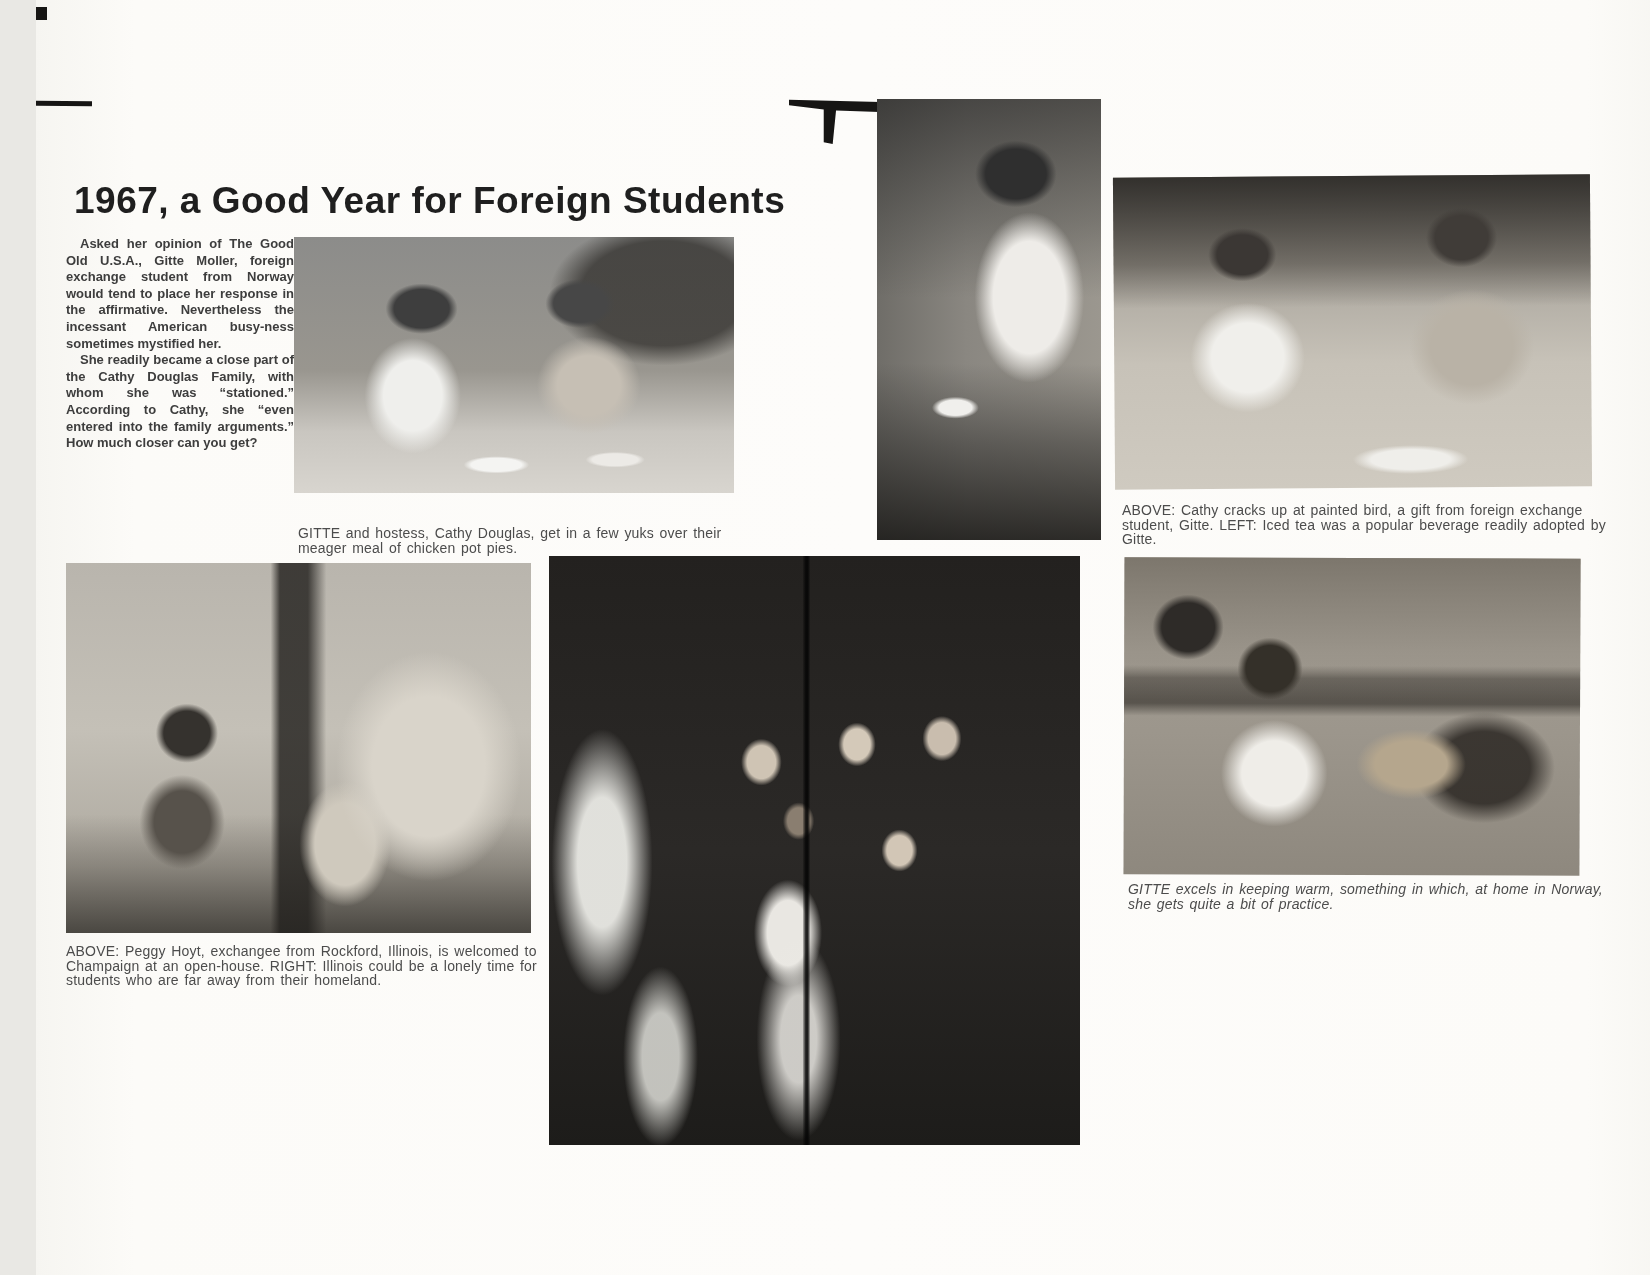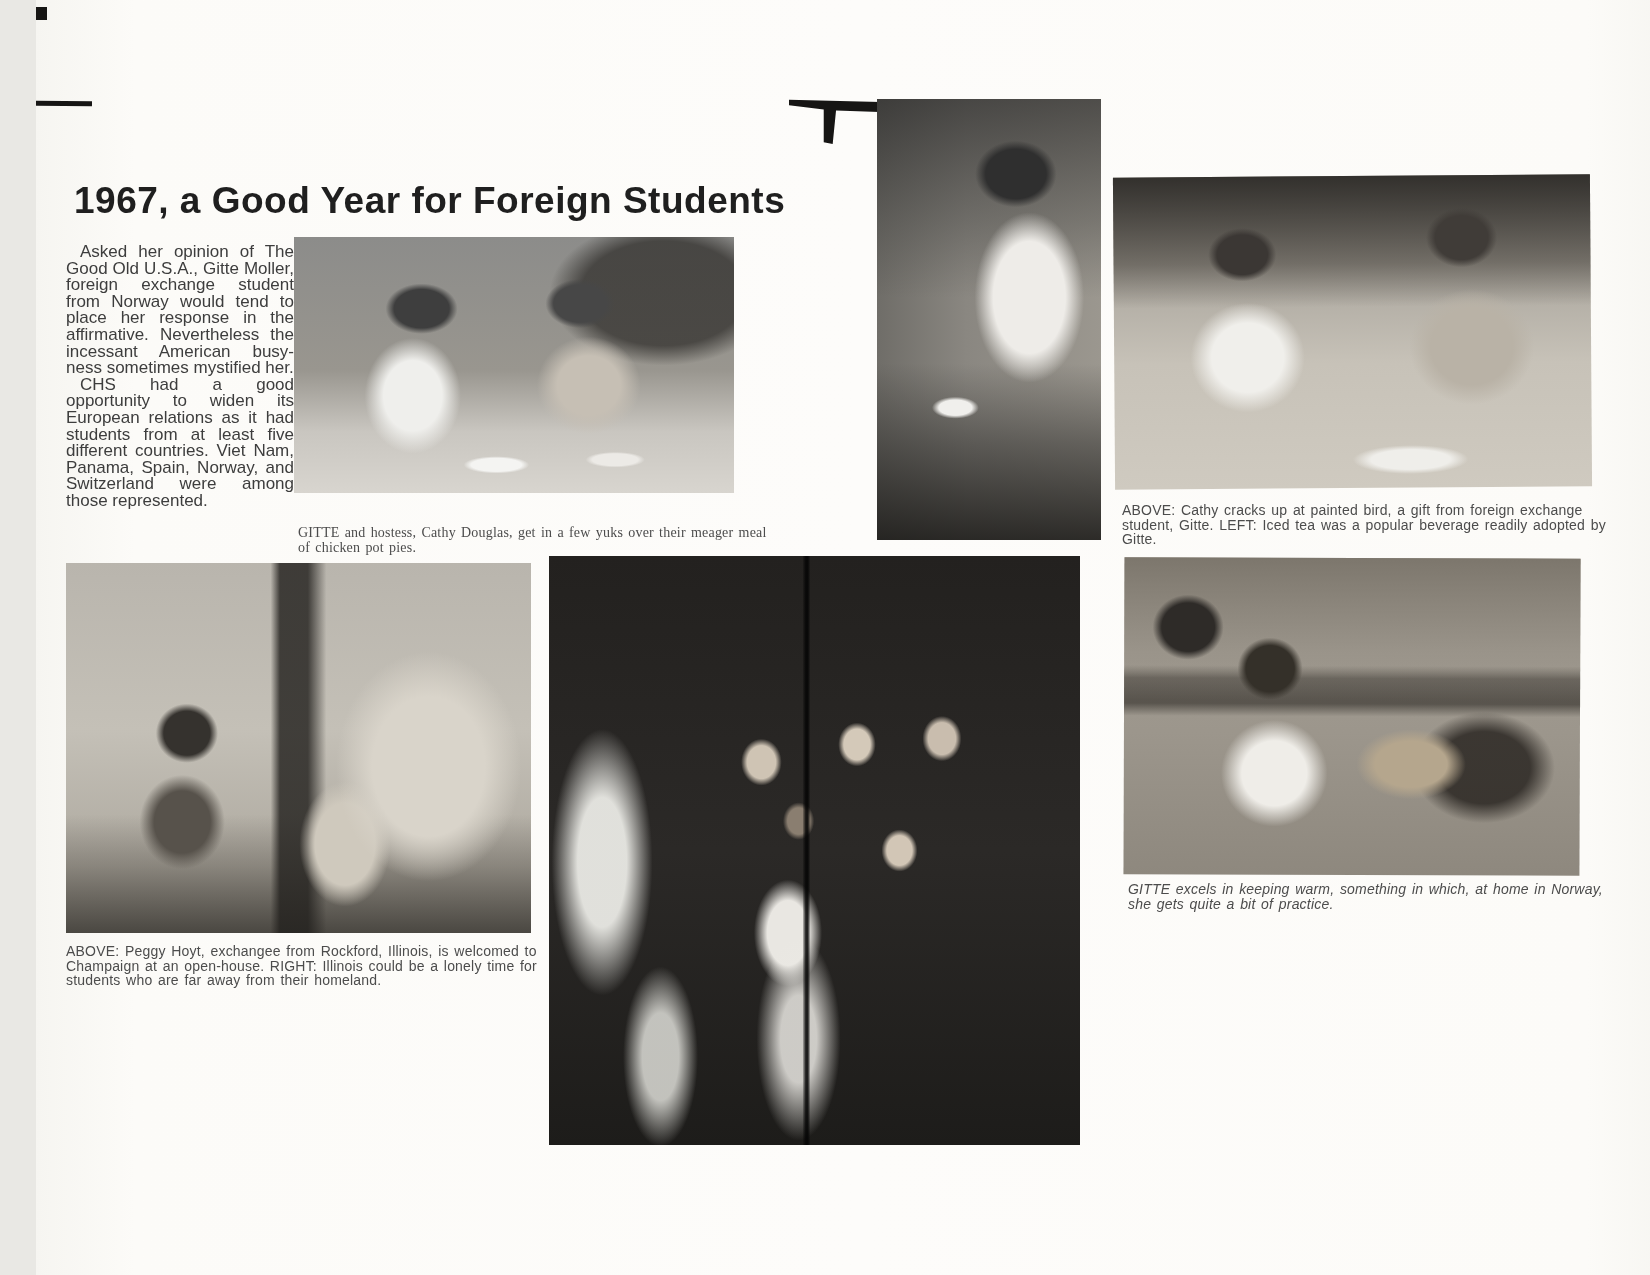--- a/index.html
+++ b/index.html
@@ -8,29 +8,29 @@
     background:linear-gradient(90deg,#f6f5f1 0%,#fcfbf8 6%,#fdfcfa 50%,#fcfbf8 94%,#f5f4f0 100%);
     font-family:"Liberation Sans", sans-serif;
     margin-left:36px;
   }
   
   .title{
     position:absolute;left:38px;top:180px;margin:0;
     font-size:37px;font-weight:600;letter-spacing:.5px;color:#1f1f1f;white-space:nowrap;
   }
   .article{
-    position:absolute;left:30px;top:244px;width:228px;
-    font-size:17px;line-height:16.6px;color:#3d3d3d;text-align:justify;
+    position:absolute;left:30px;top:236px;width:228px;
+    font-size:13px;line-height:16.6px;color:#3d3d3d;text-align:justify;font-weight:bold;
   }
   .article p{margin:0;text-indent:14px;}
   .caption{
     position:absolute;margin:0;font-size:14px;line-height:14.5px;color:#4c4c4c;
     letter-spacing:.2px;word-spacing:1.5px;text-align:left;
   }
-  .cap-lunch{left:262px;top:526px;width:475px;font-family:Liberation Serif, serif;}
+  .cap-lunch{left:262px;top:526px;width:475px;}
   .cap-couch{left:1086px;top:503px;width:492px;}
   .cap-openhouse{left:30px;top:944px;width:478px;}
   .cap-fireplace{left:1092px;top:882px;width:475px;font-style:italic;}
   
   .photo{position:absolute;background-color:#9a9a9a;}
   .photo-lunch{
     left:258px;top:237px;width:440px;height:256px;
     background:
       radial-gradient(ellipse 50px 35px at 29% 28%, #3e3e3e 55%, rgba(62,62,62,0) 72%),
       radial-gradient(ellipse 65px 78px at 27% 62%, #efefec 45%, rgba(239,239,236,0) 74%),
@@ -118,21 +118,21 @@
 <div class="page">
 
   <div class="artifact dash1"></div>
   <div class="artifact dash2"></div>
   <div class="artifact wedge"></div>
 
   <h1 class="title">1967, a Good Year for Foreign Students</h1>
 
   <div class="article">
     <p>Asked her opinion of The Good Old U.S.A., Gitte Moller, foreign exchange student from Norway would tend to place her response in the affirmative. Nevertheless the incessant American busy-ness sometimes mystified her.</p>
-    <p>CHS had a good opportunity to widen its European relations as it had students from at least five different countries. Viet Nam, Panama, Spain, Norway, and Switzerland were among those represented.</p>
+    <p>She readily became a close part of the Cathy Douglas Family, with whom she was “stationed.” According to Cathy, she “even entered into the family arguments.” How much closer can you get?</p>
   </div>
 
   <div class="photo photo-lunch" aria-label="Gitte and hostess Cathy Douglas eating chicken pot pies at a table"></div>
   <p class="caption cap-lunch">GITTE and hostess, Cathy Douglas, get in a few yuks over their meager meal of chicken pot pies.</p>
 
   <div class="photo photo-kitchen" aria-label="Gitte standing at a counter preparing iced tea"></div>
 
   <div class="photo photo-couch" aria-label="Cathy and Gitte laughing on a couch over a painted bird gift"></div>
   <p class="caption cap-couch">ABOVE: Cathy cracks up at painted bird, a gift from foreign exchange student, Gitte. LEFT: Iced tea was a popular beverage readily adopted by Gitte.</p>
 

